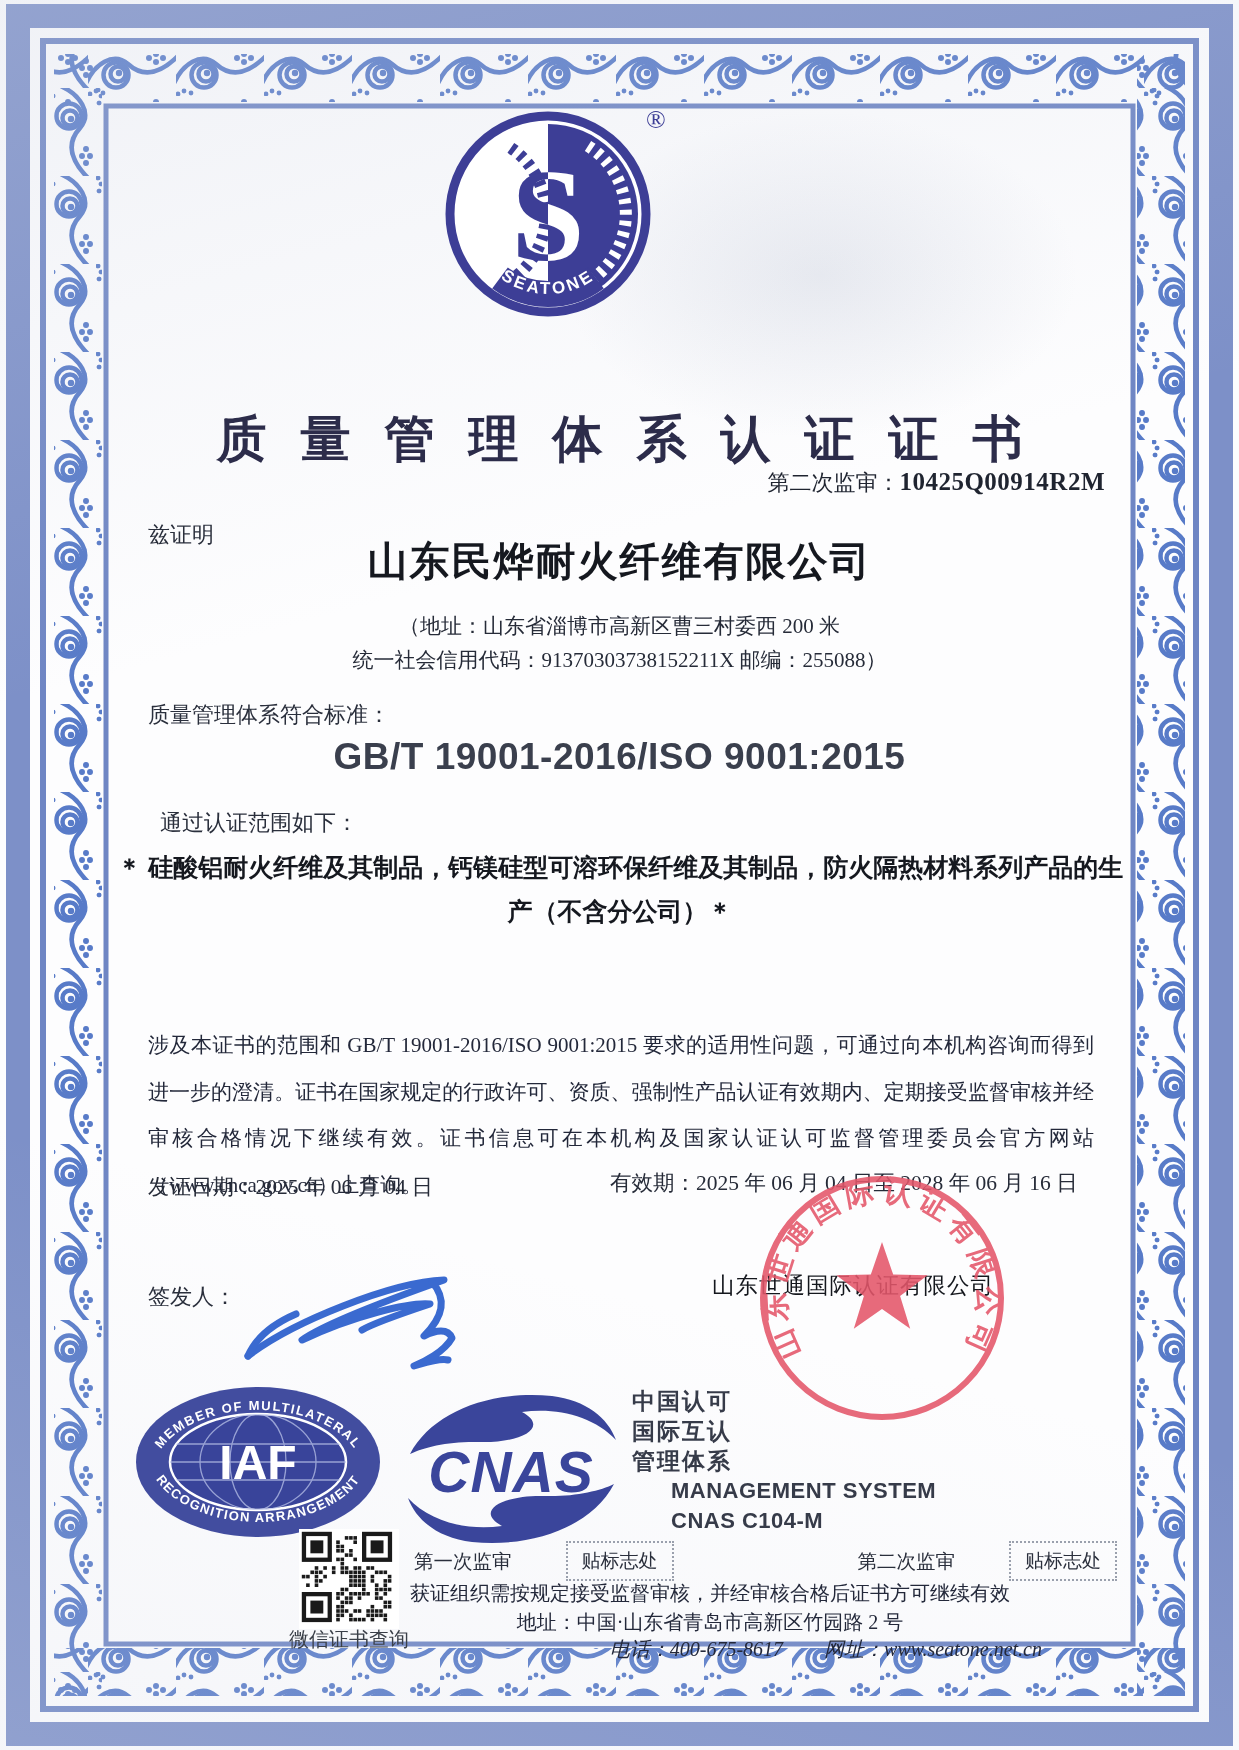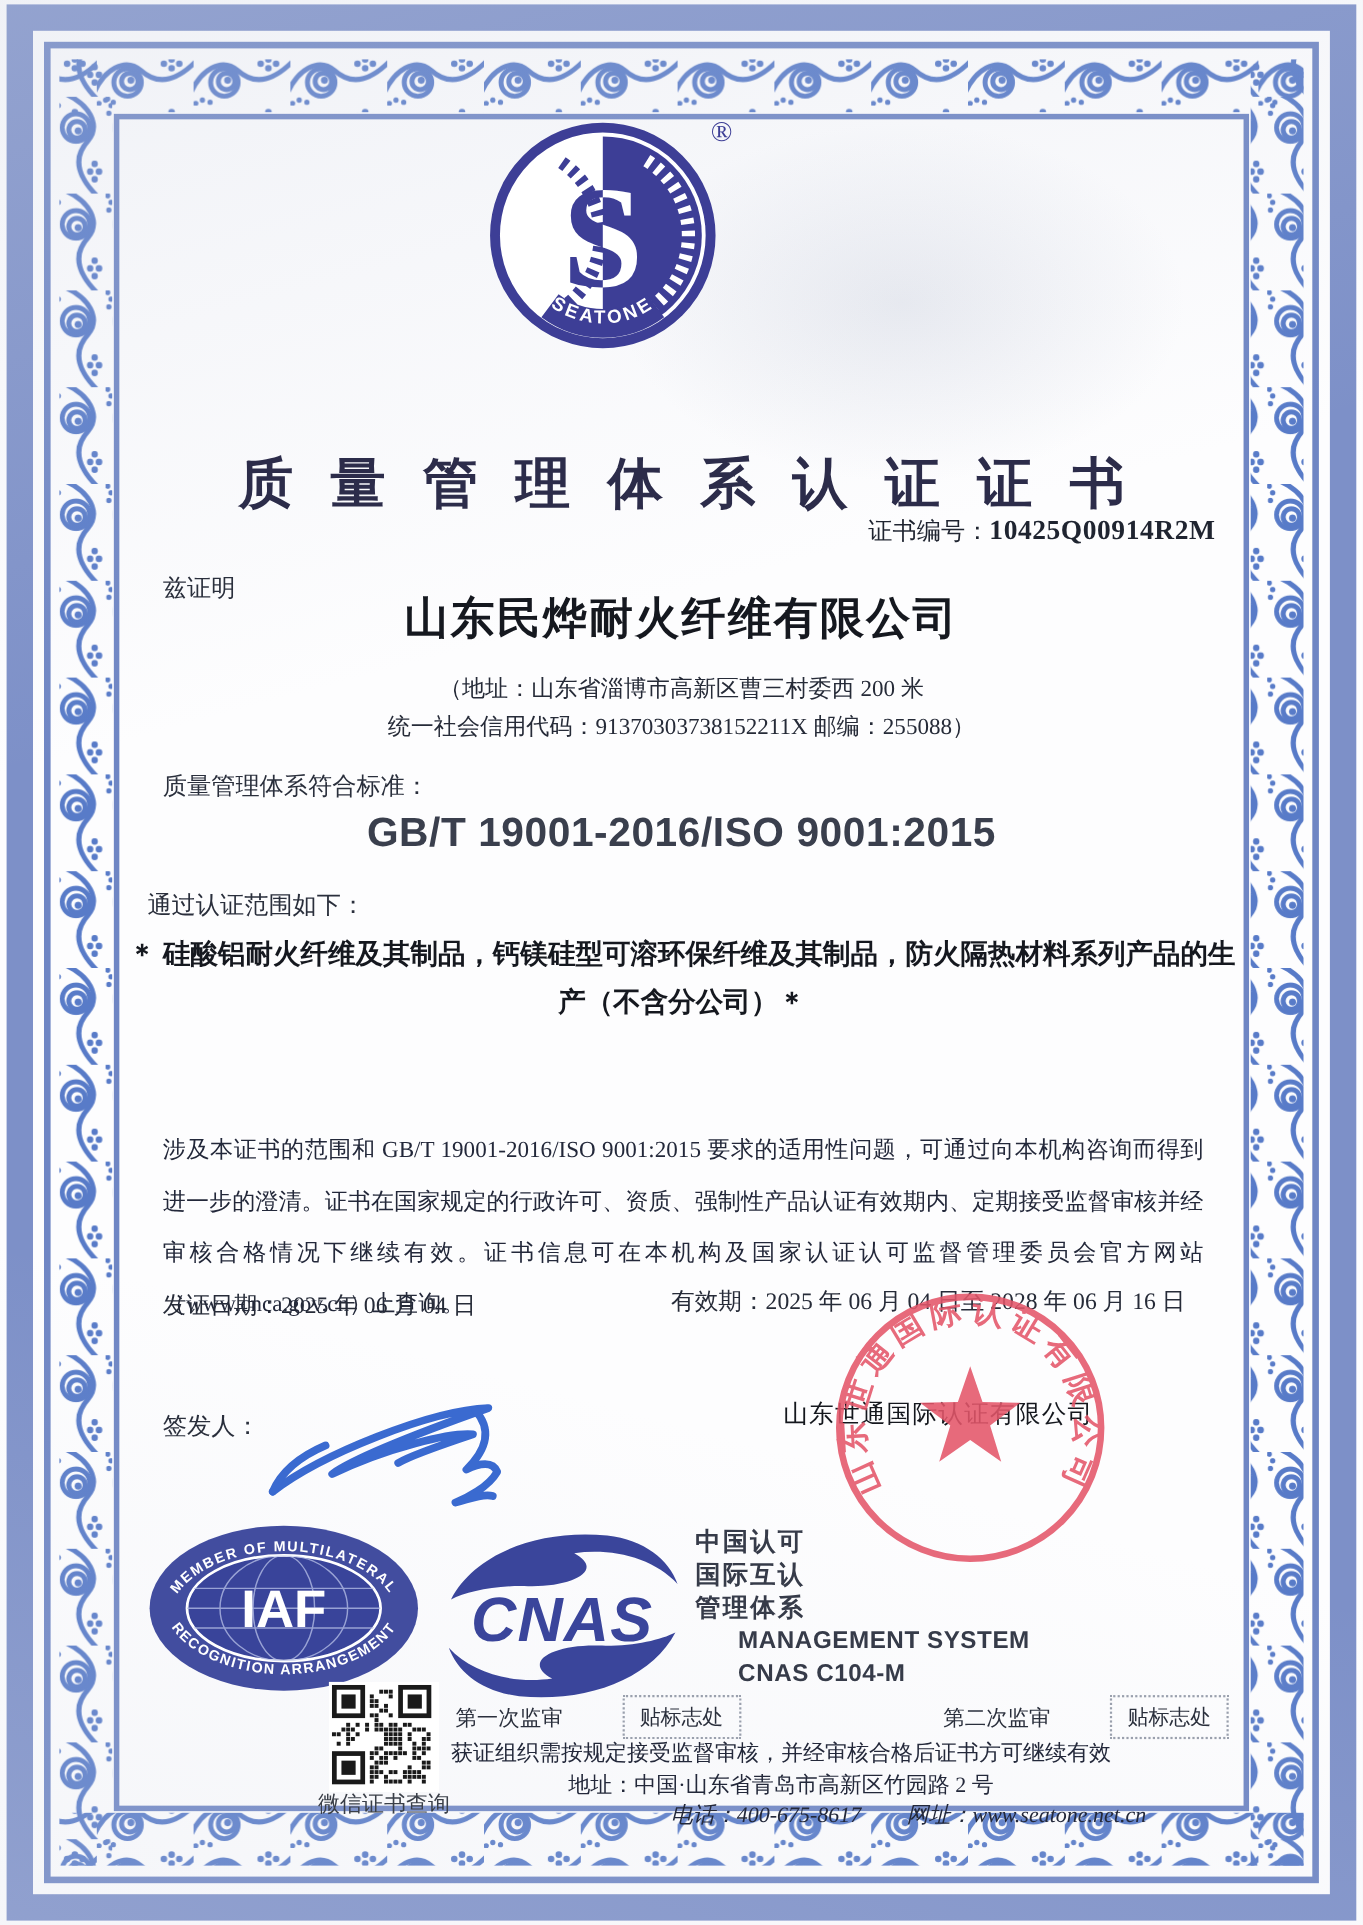--- a/index.html
+++ b/index.html
@@ -14,21 +14,21 @@
   .title{top:362px;font-size:50px;font-weight:700;letter-spacing:34px;padding-left:34px;color:#2c2c4a;margin-top:44px;}
   .certno{top:468px;right:134px;font-size:22px;color:#1f2430;}
   .certno b{font-size:25px;letter-spacing:.5px;}
   .lbl{font-size:22px;color:#2a2f3c;}
   .certify{left:148px;top:520px;}
   .company{top:534px;font-size:40px;font-weight:700;color:#15181f;letter-spacing:2px;}
   .addr1{top:612px;font-size:21px;}
   .addr2{top:646px;font-size:21px;}
   .stdlbl{left:148px;top:700px;}
   .std{top:736px;font-size:37px;font-weight:600;color:#3a3f4d;font-family:"Liberation Sans","DejaVu Sans",sans-serif;letter-spacing:.5px;}
-  .scopelbl{left:134px;top:808px;}
+  .scopelbl{left:160px;top:808px;}
   .scope{top:846px;left:115px;width:1010px;font-size:25px;font-weight:700;line-height:1.75;color:#15181f;}
   .note{left:148px;top:1022px;width:946px;font-size:21px;line-height:2.22;text-align:justify;color:#23283a;}
   .issue{left:148px;top:1172px;font-size:21.5px;}
   .valid{left:610px;top:1168px;font-size:21.5px;}
   .signer{left:148px;top:1282px;font-size:22px;}
   .issuer{left:712px;top:1270px;font-size:22.5px;color:#14171d;letter-spacing:1px;}
   .acc-text{left:632px;top:1386px;line-height:30px;font-family:"Liberation Sans","DejaVu Sans",sans-serif;color:#363b49;}
   .acc-text .cn{font-size:23px;font-weight:700;letter-spacing:2px;}
   .acc-text .en{font-size:22px;font-weight:700;letter-spacing:.5px;margin-left:39px;}
   .qr-wrap{left:299px;top:1529px;width:100px;height:100px;background:#fff;}
@@ -109,21 +109,21 @@
     <text x="120" y="168" text-anchor="middle" font-family="Liberation Serif, DejaVu Serif, serif" font-weight="bold" font-size="132" fill="#3d3e96">S</text>
     <text x="120" y="168" text-anchor="middle" font-family="Liberation Serif, DejaVu Serif, serif" font-weight="bold" font-size="132" fill="#ffffff" clip-path="url(#rightHalf)">S</text>
     <text font-size="17" font-weight="bold" letter-spacing="3" fill="#ffffff" font-family="Liberation Sans, DejaVu Sans, sans-serif">
       <textPath href="#seaband" startOffset="50%" text-anchor="middle">·SEATONE·</textPath>
     </text>
     <text x="228" y="36" text-anchor="middle" font-size="26" fill="#3d3e96">®</text>
   </svg>
 
   <div class="abs ctr title">质量管理体系认证证书</div>
   <div class="abs certno">
-    <span>证书编号：</span><b>10425Q00914R2M</b>
+    <span>第二次监审：</span><b>10425Q00914R2M</b>
   </div>
 
   <div class="abs lbl certify">兹证明</div>
   <div class="abs ctr company">山东民烨耐火纤维有限公司</div>
   <div class="abs ctr addr1">（地址：山东省淄博市高新区曹三村委西 200 米</div>
   <div class="abs ctr addr2">统一社会信用代码：91370303738152211X 邮编：255088）</div>
 
   <div class="abs lbl stdlbl">质量管理体系符合标准：</div>
   <div class="abs ctr std">GB/T 19001-2016/ISO 9001:2015</div>
 

